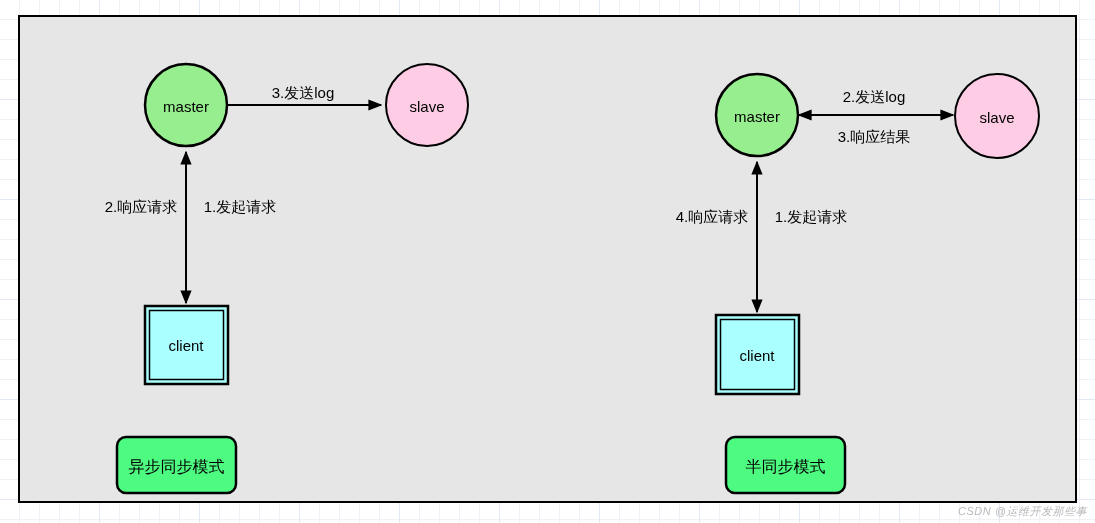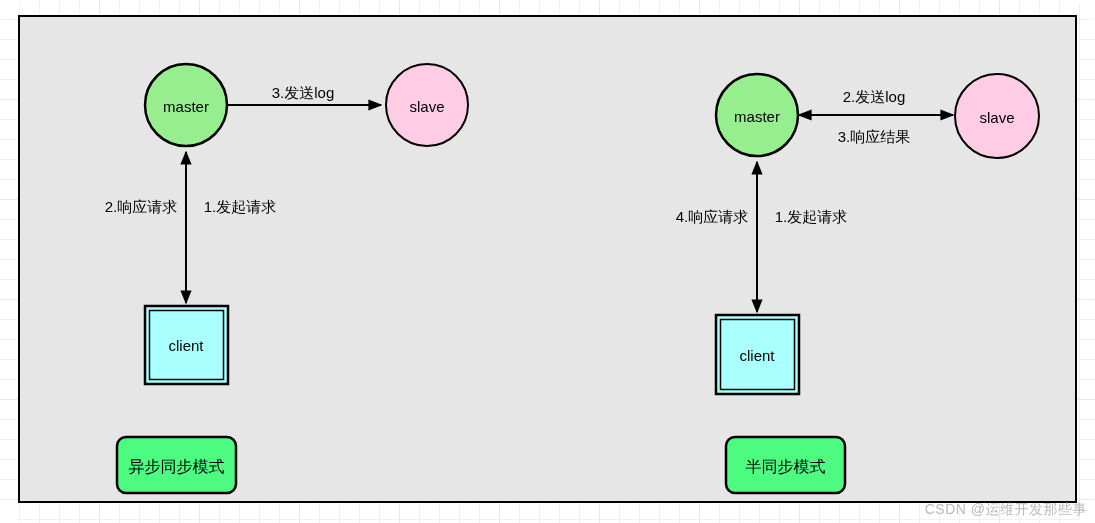--- a/index.html
+++ b/index.html
@@ -12,21 +12,20 @@
     width: 1095px;
     height: 523px;
     overflow: hidden;
     background-color: #ffffff;
     background-image:
       linear-gradient(to right, #eef2f7 1px, transparent 1px),
       linear-gradient(to bottom, #eef2f7 1px, transparent 1px);
     background-size: 20px 20px;
     background-position: -1px -1px;
     font-family: "Liberation Sans", "DejaVu Sans", sans-serif;
-    border-radius: 29px;
   }
   
   #grid-major {
     position: absolute;
     inset: 0;
     background-image:
       linear-gradient(to right, #e3e9f1 1px, transparent 1px),
       linear-gradient(to bottom, #e3e9f1 1px, transparent 1px);
     background-size: 100px 100px;
     background-position: -1px -1px;
@@ -69,25 +68,26 @@
     font-size: 16px;
     fill: #000000;
     text-anchor: middle;
     dominant-baseline: central;
   }
   .watermark {
     position: absolute;
     right: 8px;
     bottom: 4px;
     font-family: "Liberation Sans", "DejaVu Sans", sans-serif;
-    font-size: 14px;
+    font-size: 11px;
     color: #b9b9b9;
     letter-spacing: 0.5px;
     white-space: nowrap;
     user-select: none;
+    font-style: italic;
   }
   line, path, circle, rect.shape { shape-rendering: geometricPrecision; }
 </style>
 </head>
 <body>
 
 <div id="root">
   <div id="grid-major"></div>
 
   <div id="canvas-panel"></div>

